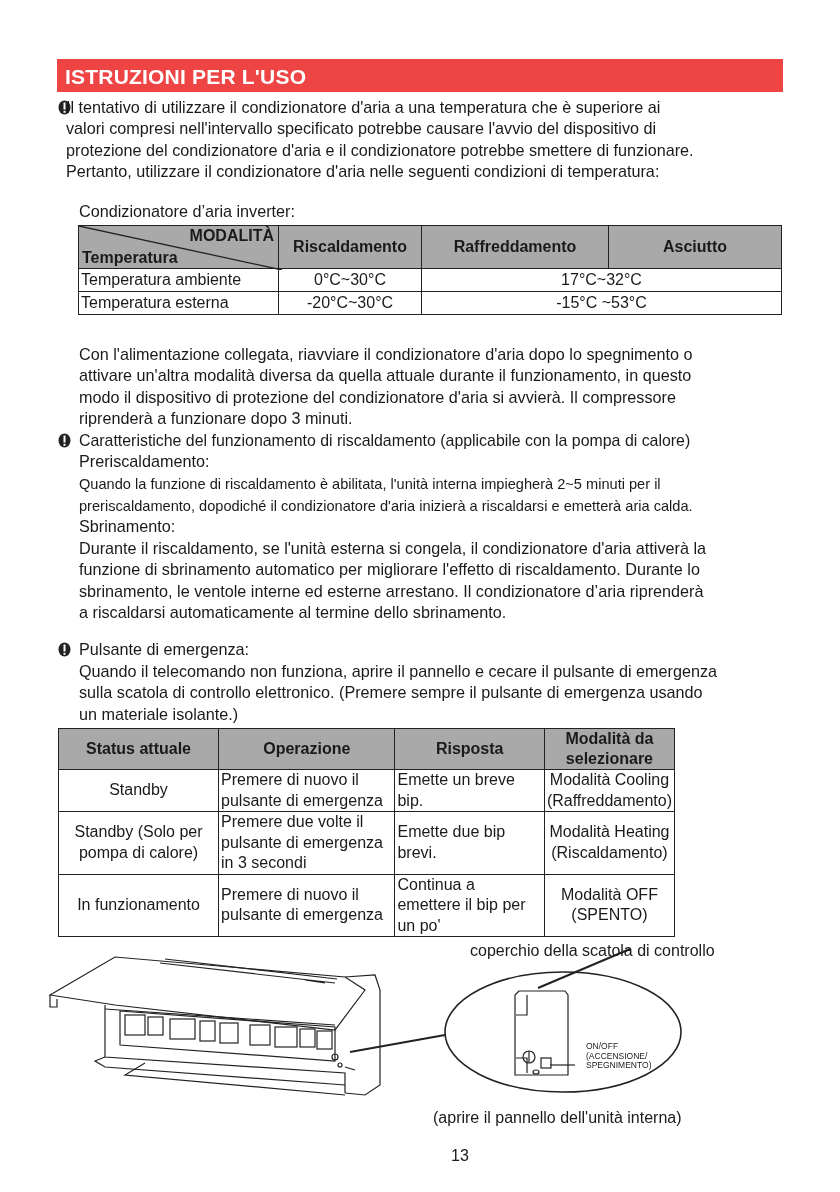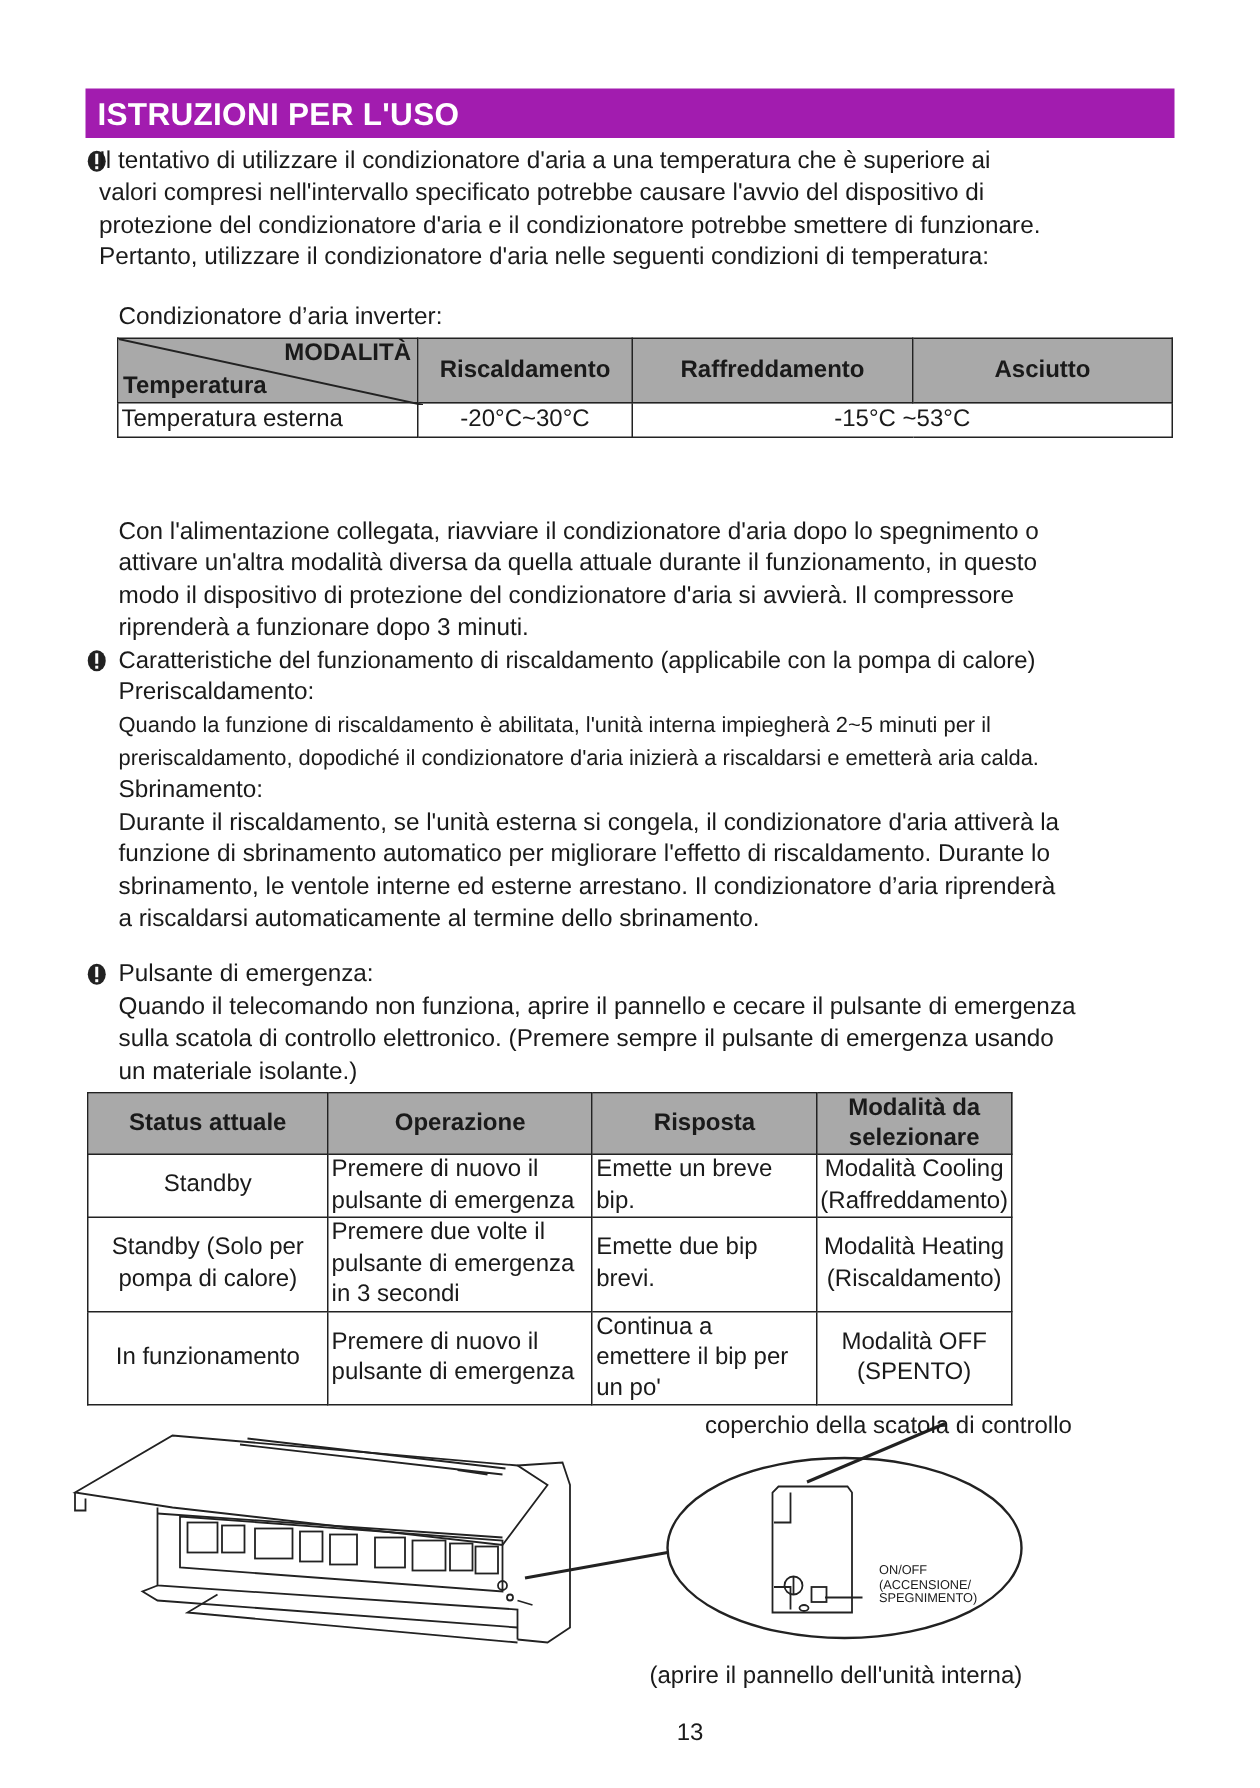--- a/index.html
+++ b/index.html
@@ -1,19 +1,19 @@
 <!DOCTYPE html>
 <html><head>
 <meta charset="utf-8">
 <style>
   html, body { margin:0; padding:0; background:#fff; }
   body { width:840px; height:1192px; position:relative; overflow:hidden;
          font-family:"Liberation Sans", sans-serif; color:#1a1a1a; }
   .header-bar { position:absolute; left:57px; top:59px; width:726px; height:33px;
-        background:#a21caf; color:#fff; font-weight:bold; font-size:21px;
+        background:#ef4444; color:#fff; font-weight:bold; font-size:21px;
         line-height:35px; padding-left:8px; box-sizing:border-box; letter-spacing:0.2px; }
   .para { position:absolute; font-size:16.2px; line-height:21.4px; }
   .bullet { position:absolute; width:13px; height:15px; }
   .bold { font-weight:normal; }
   .small { font-size:14.6px; line-height:21.5px; }
   table { border-collapse:collapse; position:absolute; }
   td, th { border:1.5px solid #222; font-size:16px; padding:0 2px; }
   .t1 th { background:#a9a9a9; font-weight:bold; height:42px; }
   .t1 td { height:22px; line-height:20px; }
   .t2 th { background:#a9a9a9; font-weight:bold; height:40px; line-height:20px; }
@@ -52,20 +52,25 @@
     <th class="diag-cell" style="width:199px">
       <svg width="203" height="44">
             <line x1="0" y1="0" x2="203" y2="44" stroke="#222" stroke-width="1.3"></line>
           </svg>
       <span class="diag-top">MODALITÀ</span>
       <span class="diag-bot">Temperatura</span>
     </th>
     <th style="width:138px">Riscaldamento</th>
     <th style="width:182px">Raffreddamento</th>
     <th>Asciutto</th>
+  </tr>
+  <tr>
+    <td class="l">Temperatura ambiente</td>
+    <td class="c">0°C~30°C</td>
+    <td class="c" colspan="2">17°C~32°C</td>
   </tr>
   <tr>
     <td class="l">Temperatura esterna</td>
     <td class="c">-20°C~30°C</td>
     <td class="c" colspan="2">-15°C ~53°C</td>
   </tr>
 </tbody>
   </table>
 
 <div class="para" style="left:79px;top:344px">

